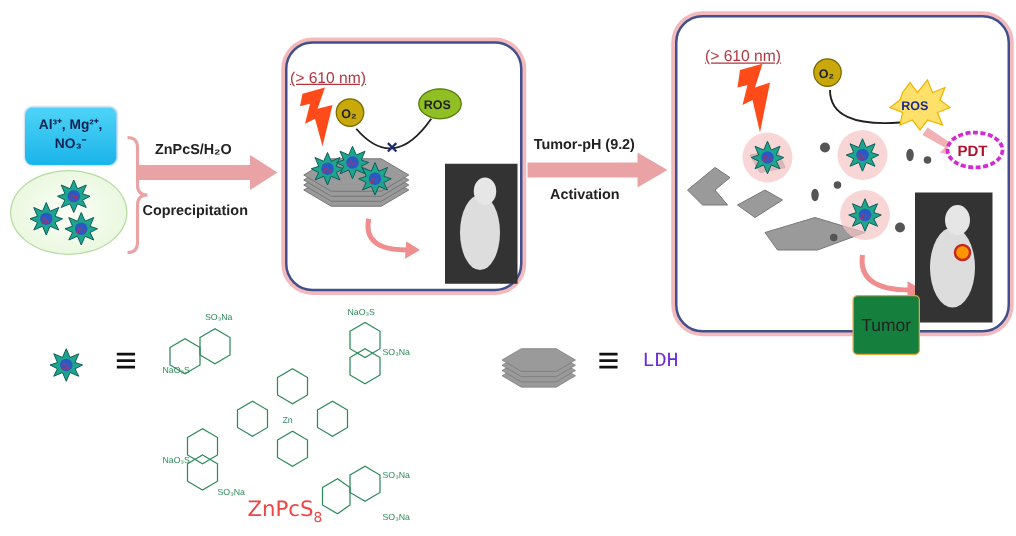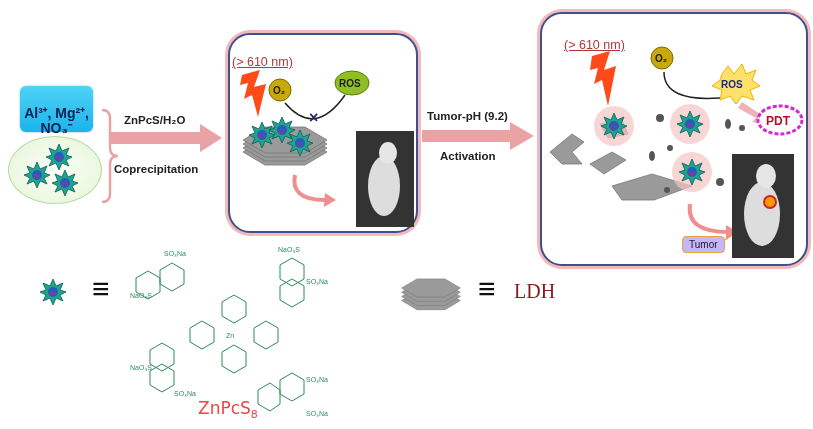--- a/index.html
+++ b/index.html
@@ -1,25 +1,25 @@
 <!DOCTYPE html>
 <html><head>
 <meta charset="utf-8">
 <style>
   html,body{margin:0;padding:0;background:#fff;}
   body{width:813px;height:429px;position:relative;overflow:hidden;font-family:"Liberation Sans",sans-serif;}
   .abs{position:absolute;}
-  .ion-box{left:20px;top:86px;width:73px;height:46px;background:linear-gradient(#4fd3f7,#1ab4ea);border-radius:6px;color:#0a2050;font-weight:bold;font-size:14px;text-align:center;line-height:15px;padding-top:20px;box-sizing:border-box;box-shadow:0 0 2px #7ad;}
+  .ion-box{left:20px;top:86px;width:73px;height:46px;background:linear-gradient(#4fd3f7,#1ab4ea);border-radius:6px;color:#0a2050;font-weight:bold;font-size:11px;text-align:center;line-height:15px;padding-top:7px;box-sizing:border-box;box-shadow:0 0 2px #7ad;}
   .ellipse{left:8px;top:136px;width:92px;height:66px;border-radius:50%;background:radial-gradient(#fbfff6,#e4f5d8);border:1.5px solid #b6dca0;}
   .label{font-size:11.5px;font-weight:bold;color:#222;white-space:nowrap;}
   .panel{border:2px solid #40508a;border-radius:22px;box-shadow:0 0 0 3px #f3b9bc;background:#fff;}
   .nm{color:#b3363f;font-size:12.5px;text-decoration:underline;}
-  .ldh-text{font-family:Liberation Serif, serif;color:#7f1d1d;font-size:20px;}
+  .ldh-text{font-family:Liberation Mono, monospace;color:#6d28d9;font-size:16px;}
   .mouse{background:#333;}
-  .tumor-box{border:1.5px solid #e9a33a;border-radius:4px;background:#c4b5fd;font-size:10px;color:#222;padding:2px 6px;}
+  .tumor-box{border:1.5px solid #e9a33a;border-radius:4px;background:#15803d;font-size:14px;color:#222;padding:15px 6px;}
   .chem{font-size:7px;fill:#2e8a5b;font-family:"Liberation Sans",sans-serif;}
 </style>
 </head>
 <body>
 
 <div class="abs ion-box">
   <div>Al³⁺, Mg²⁺,</div>
   <div>NO₃⁻</div>
 </div>
 <div class="abs ellipse">

